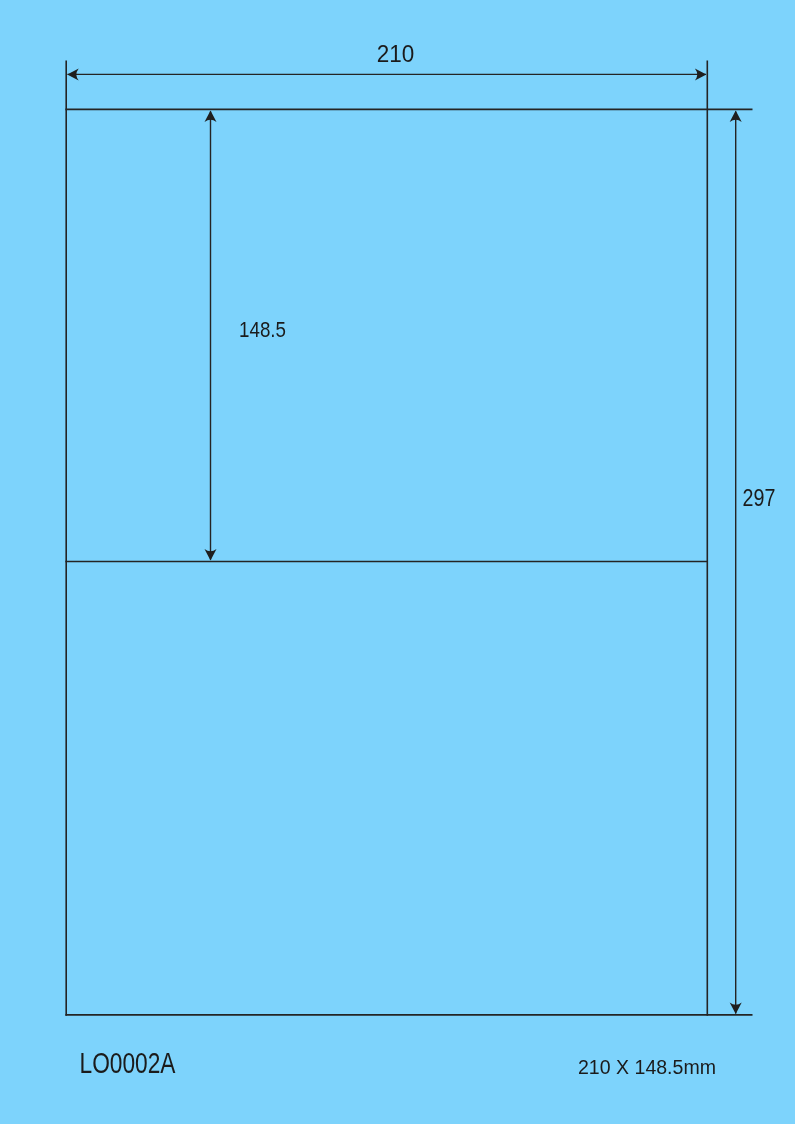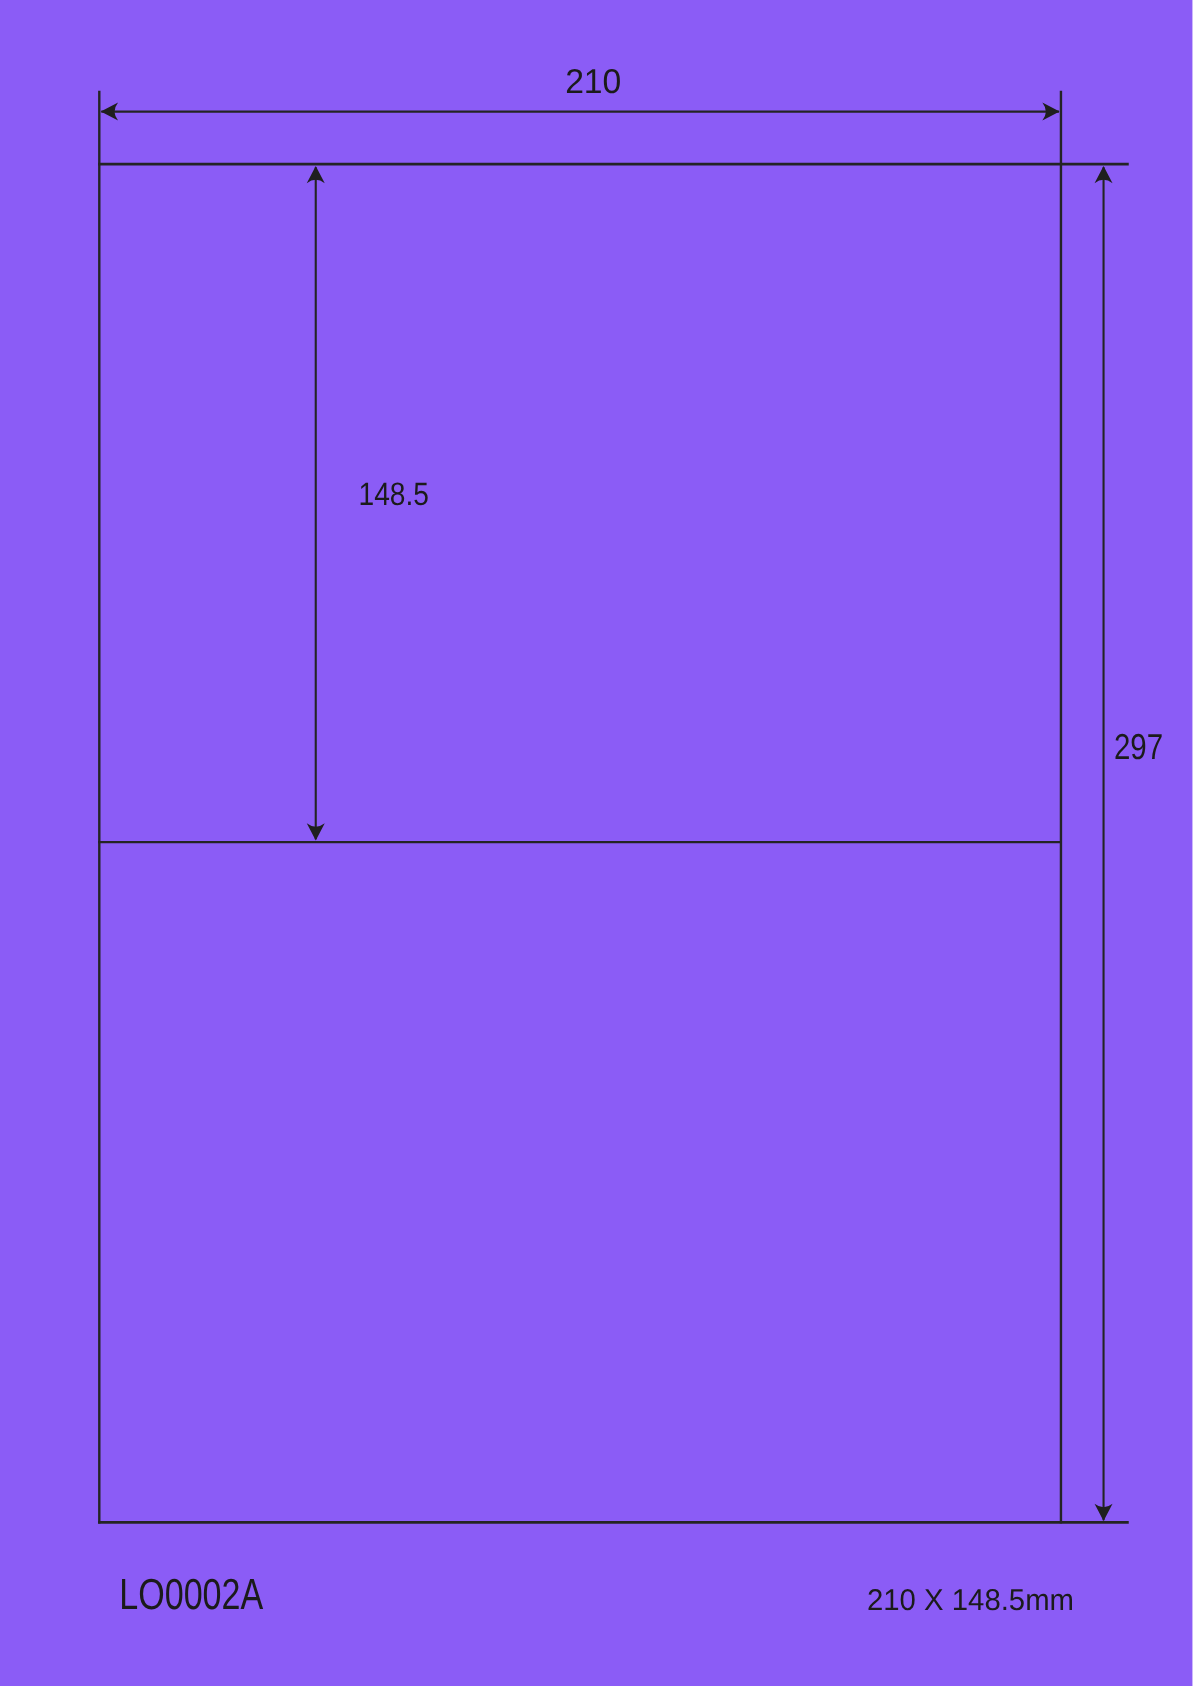--- a/index.html
+++ b/index.html
@@ -1,16 +1,16 @@
 <!DOCTYPE html>
 <html><head>
 <meta charset="utf-8">
 <style>
   html,body{margin:0;padding:0;background:#ffffff;}
-  .page{position:relative;width:795px;height:1124px;background:#8b5cf6;overflow:hidden;}
+  .page{position:relative;width:795px;height:1124px;background:#7dd3fc;overflow:hidden;}
   svg{display:block;}
   text{font-family:"Liberation Sans",sans-serif;fill:#1b1b1b;}
 </style>
 </head>
 <body>
 <div class="page">
 <svg width="795" height="1124" viewBox="0 0 795 1124">
   <defs>
     <path id="ah" d="M0,0 L-11.5,6 Q-6.9,0 -11.5,-6 Z" fill="#1f1f1f"></path>
   </defs>

